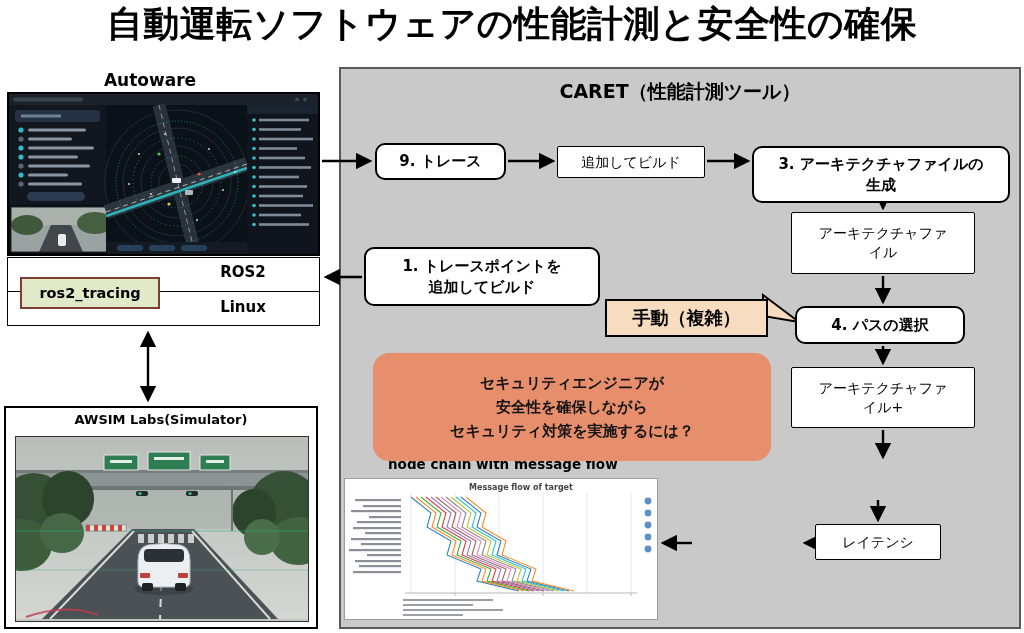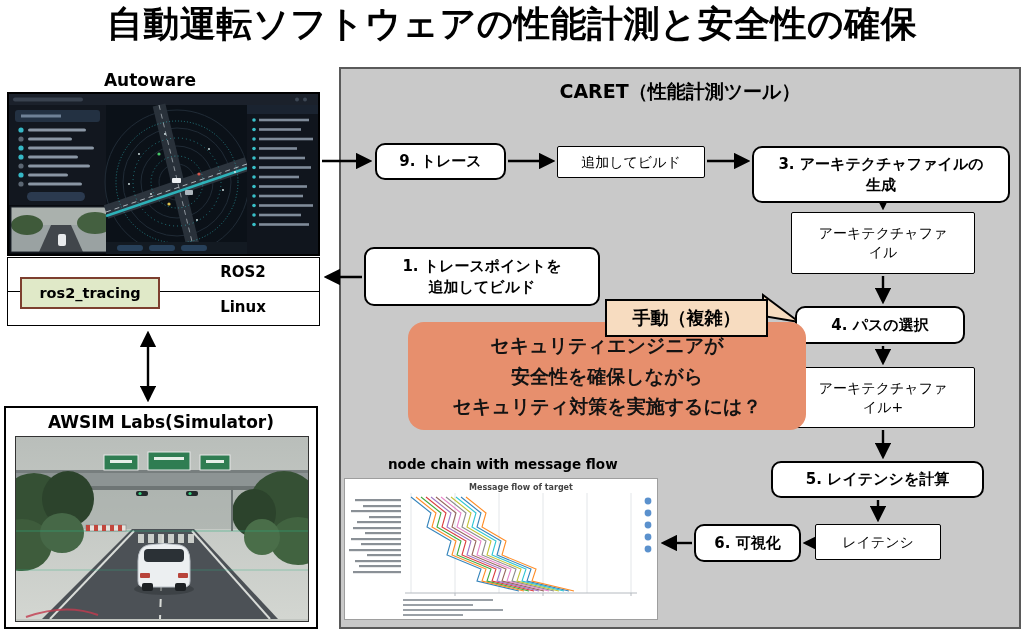--- a/index.html
+++ b/index.html
@@ -8,36 +8,36 @@
   .abs{position:absolute;box-sizing:border-box;}
   #page-title{left:0;top:6;width:1024px;text-align:center;font-size:36px;font-weight:800;letter-spacing:.5px;}
   
   #caret-panel{left:339px;top:67px;width:682px;height:562px;background:#c9c9c9;border:2px solid #5a5a5a;z-index:1;}
   #caret-title{left:339px;top:79px;width:682px;text-align:center;font-size:19px;font-weight:bold;z-index:3;}
   
   .step{background:#fff;border:2.6px solid #000;border-radius:10px;display:flex;align-items:center;justify-content:center;
         font-weight:bold;text-align:center;white-space:pre-line;line-height:1.35;z-index:8;}
   .databox{background:#fff;border:1.7px solid #000;border-radius:2px;display:flex;align-items:center;justify-content:center;
         text-align:center;white-space:pre-line;line-height:1.35;z-index:8;}
-  #security-box{left:373px;top:322px;width:398px;height:108px;background:#e78f6d;border-radius:16px;
-        display:flex;align-items:center;justify-content:center;text-align:center;font-size:19px;font-weight:bold;
-        white-space:pre-line;line-height:1.6;color:#131313;z-index:8;margin-left:35px;}
+  #security-box{left:373px;top:353px;width:398px;height:108px;background:#e78f6d;border-radius:16px;
+        display:flex;align-items:center;justify-content:center;text-align:center;font-size:15px;font-weight:bold;
+        white-space:pre-line;line-height:1.6;color:#131313;z-index:8;}
   #manual-bubble{left:605px;top:299px;width:163px;height:38px;background:#f7dcc0;border:2.2px solid #000;border-radius:0;
         display:flex;align-items:center;justify-content:center;font-size:18px;font-weight:bold;z-index:9;}
   
   #autoware-title{left:40px;top:70px;width:220px;text-align:center;font-size:17px;font-weight:bold;}
   #autoware-shot{left:7px;top:92px;width:313px;height:164px;border:2px solid #000;background:#070a0f;overflow:hidden;z-index:2;}
   #stack-box{left:7px;top:257px;width:313px;height:69px;background:#fff;border:1.8px solid #000;z-index:2;}
   #stack-divider{left:0;top:33px;width:100%;height:0;border-top:1.6px solid #000;}
   #ros2-label{left:160px;top:5px;width:150px;text-align:center;font-size:15px;font-weight:bold;}
   #linux-label{left:160px;top:40px;width:150px;text-align:center;font-size:15px;font-weight:bold;}
   #ros2-tracing{left:20px;top:277px;width:140px;height:32px;background:#e0e9c8;border:2px solid #7d3f2f;
         display:flex;align-items:center;justify-content:center;font-size:14.5px;font-weight:bold;z-index:9;}
   #awsim-panel{left:4px;top:406px;width:314px;height:223px;background:#fff;border:2px solid #000;z-index:2;}
-  #awsim-title{left:0;top:4px;width:100%;text-align:center;font-size:17px;font-weight:bold;}
+  #awsim-title{left:0;top:4px;width:100%;text-align:center;font-size:13px;font-weight:bold;}
   #awsim-shot{left:9px;top:28px;width:294px;height:186px;border:1.5px solid #333;overflow:hidden;background:#c2c6c1;}
   
   #chart-caption{left:388px;top:456px;width:260px;font-size:13.5px;font-weight:bold;z-index:7;}
   #chart-box{left:344px;top:478px;width:314px;height:142px;background:#fff;border:1px solid #9e9e9e;z-index:7;overflow:hidden;}
   #arrows{position:absolute;left:0;top:0;z-index:6;pointer-events:none;}
 </style>
 </head>
 <body>
 
 <div id="stage">
@@ -277,23 +277,21 @@
 イル</div>
   <div class="abs step" style="left:364px;top:247px;width:236px;height:59px;font-size:15px;">1.  トレースポイントを
 追加してビルド</div>
   <div id="manual-bubble" class="abs">手動（複雑）</div>
   <div class="abs step" style="left:795px;top:306px;width:170px;height:38px;font-size:15px;">4. パスの選択</div>
   <div class="abs databox" style="left:791px;top:367px;width:184px;height:61px;font-size:14px;">アーキテクチャファ
 イル+</div>
   <div id="security-box" class="abs">セキュリティエンジニアが
 安全性を確保しながら
 セキュリティ対策を実施するには？</div>
-  <div class="abs step" style="left:771px;top:461px;width:213px;height:37px;font-size:15px;">5. レイテンシを計算</div>
   <div class="abs databox" style="left:815px;top:524px;width:126px;height:36px;font-size:14px;">レイテンシ</div>
-  <div class="abs step" style="left:694px;top:524px;width:107px;height:38px;font-size:15px;">6. 可視化</div>
 
   <div id="chart-box" class="abs">
     <svg viewBox="0 0 313 139" width="313" height="139">
       <rect width="313" height="139" fill="#ffffff"></rect>
       <text x="176" y="11" font-size="8" fill="#444" text-anchor="middle" font-weight="bold">Message flow of target</text>
 
       <g stroke="#e3e6e9" stroke-width="1">
         <line x1="66" y1="14" x2="66" y2="114"></line>
           <line x1="110" y1="14" x2="110" y2="114"></line>
         <line x1="154" y1="14" x2="154" y2="114"></line>

